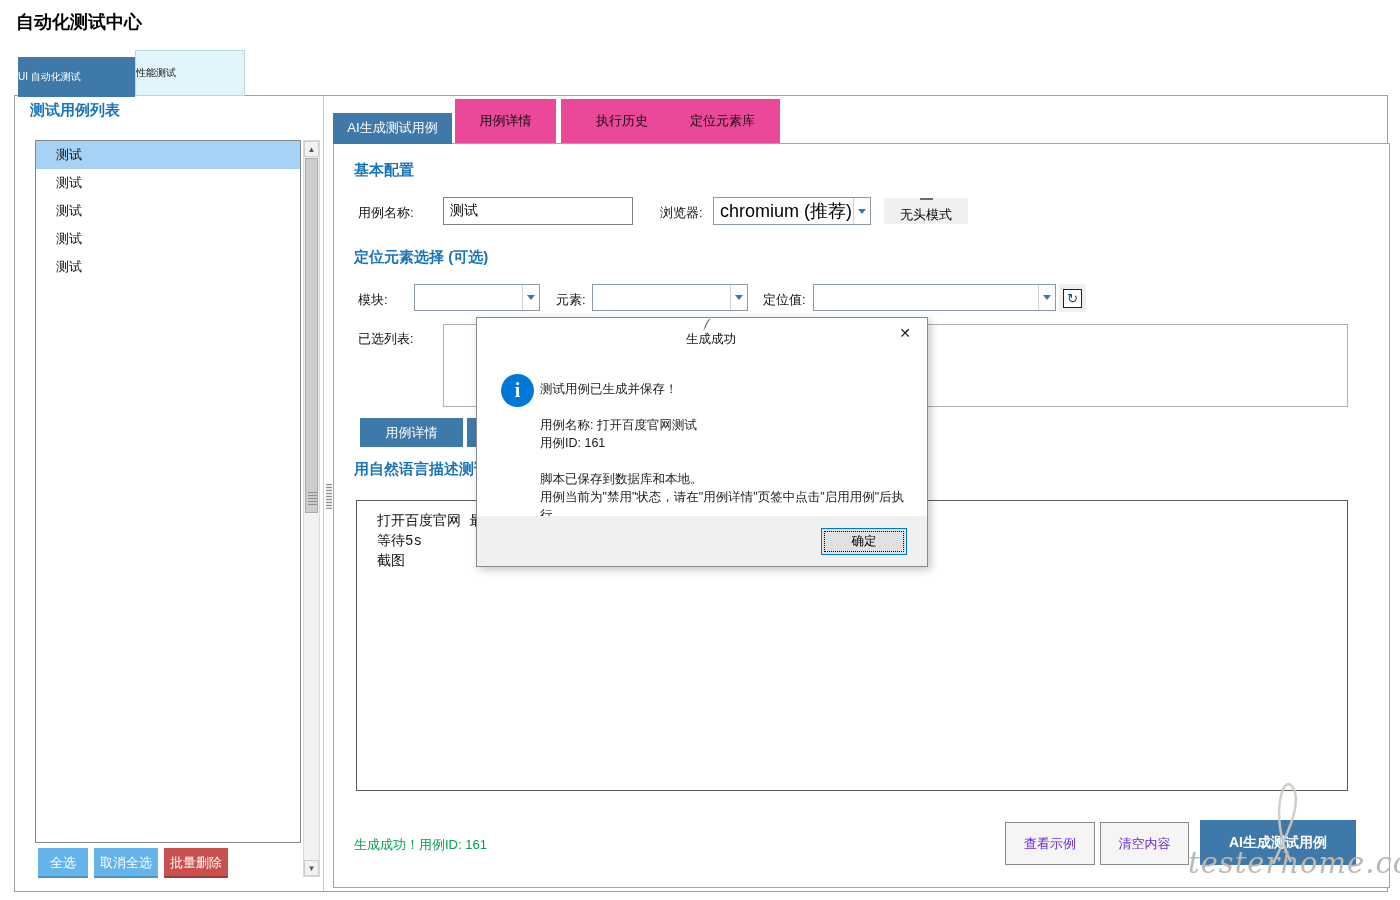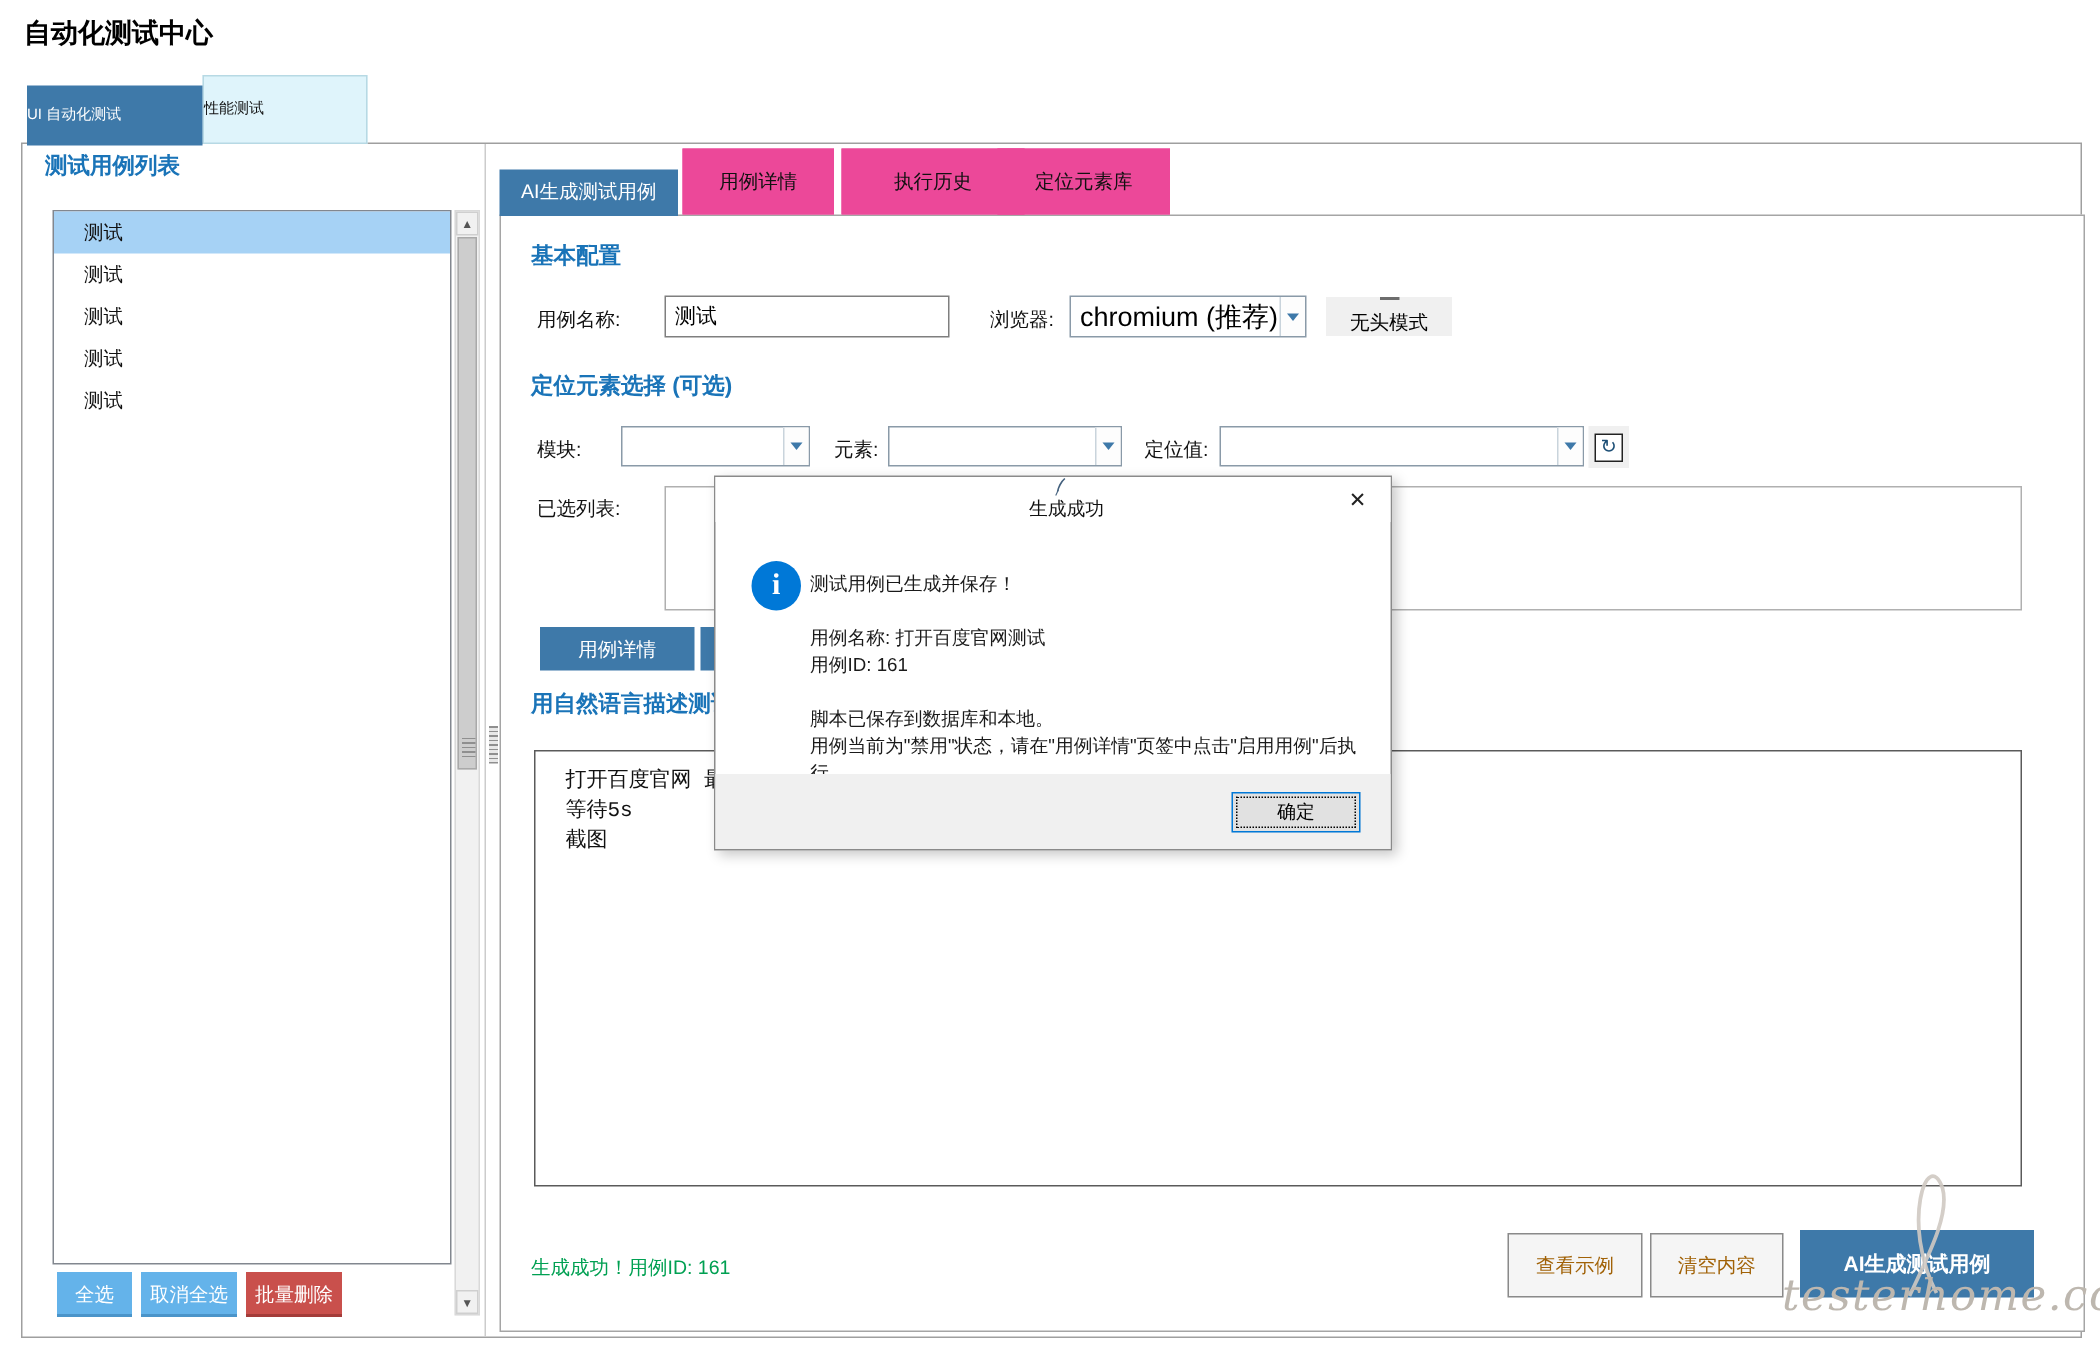--- a/index.html
+++ b/index.html
@@ -63,21 +63,21 @@
 
   .selected-box { border:1px solid #b0b0b0; background:#fff; z-index:3; }
 
   .btn-steel { background:#3e79a9; color:#fff; border:none; font-size:13px; text-align:center; cursor:pointer; z-index:3; }
 
   .nl-textarea { border:1px solid #5a5a5a; background:#fff; z-index:3; font-size:14px; line-height:20px;
                  padding:10px 20px; white-space:pre-line; font-family:Liberation Mono, monospace; color:#111; }
 
   .status-green { font-size:13px; color:#00a052; z-index:3; }
 
-  .btn-plain { background:#f5f5f5; border:1px solid #8a8a8a; font-size:13px; color:#a16207; text-align:center; cursor:pointer; z-index:3; }
+  .btn-plain { background:#f5f5f5; border:1px solid #8a8a8a; font-size:13px; color:#6d28d9; text-align:center; cursor:pointer; z-index:3; }
   .btn-generate { font-size:14px; font-weight:bold; }
 
   
   .dialog { left:476px; top:317px; width:452px; height:250px; background:#fff; border:1px solid #8a8a8a;
             box-shadow:3px 3px 8px rgba(0,0,0,0.22); z-index:10; }
   .dlg-titlebar { position:absolute; left:0; top:0; right:0; height:30px; background:#fff; display:flex; align-items:center; padding-left:10px;flex-direction:column; }
   .dlg-title { font-size:12.5px; margin-left:8px; color:#111; }
   .dlg-close { position:absolute; right:0; top:0; width:44px; height:30px; text-align:center; line-height:30px; font-size:14px; color:#222; cursor:pointer; }
   .dlg-info { position:absolute; left:24px; top:56px; width:33px; height:33px; border-radius:50%; background:#0078d7;
               color:#fff; font-size:20px; font-weight:bold; text-align:center; line-height:33px; font-family:"Liberation Serif",serif; }

